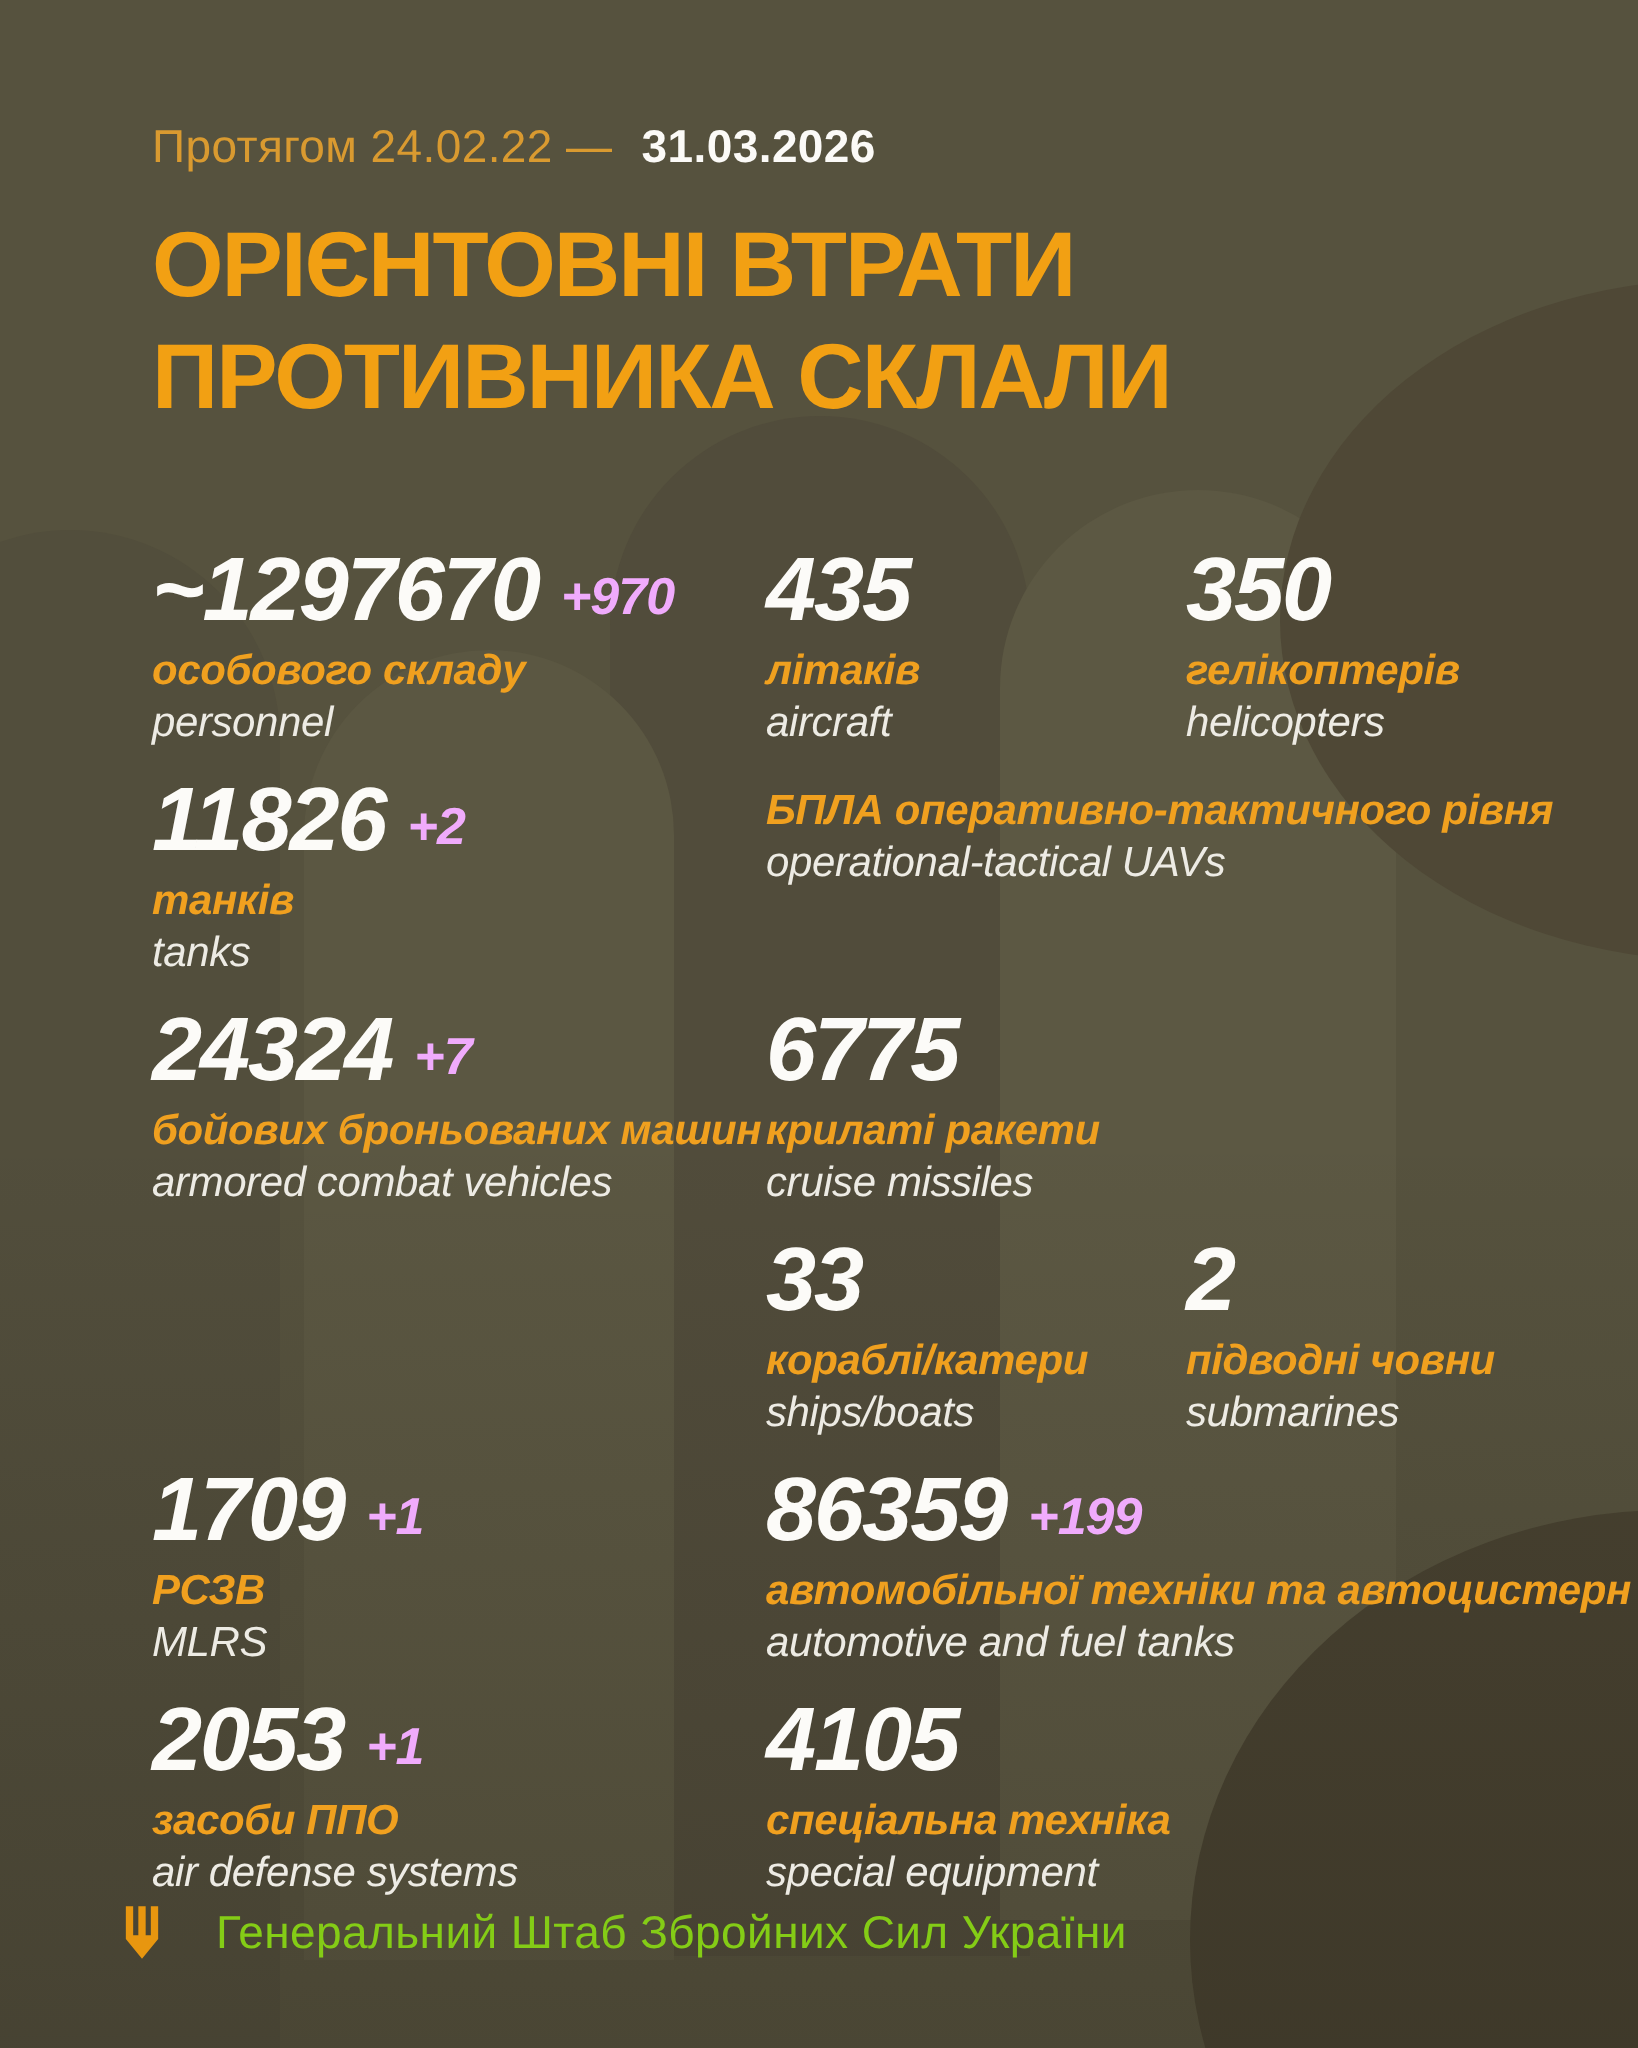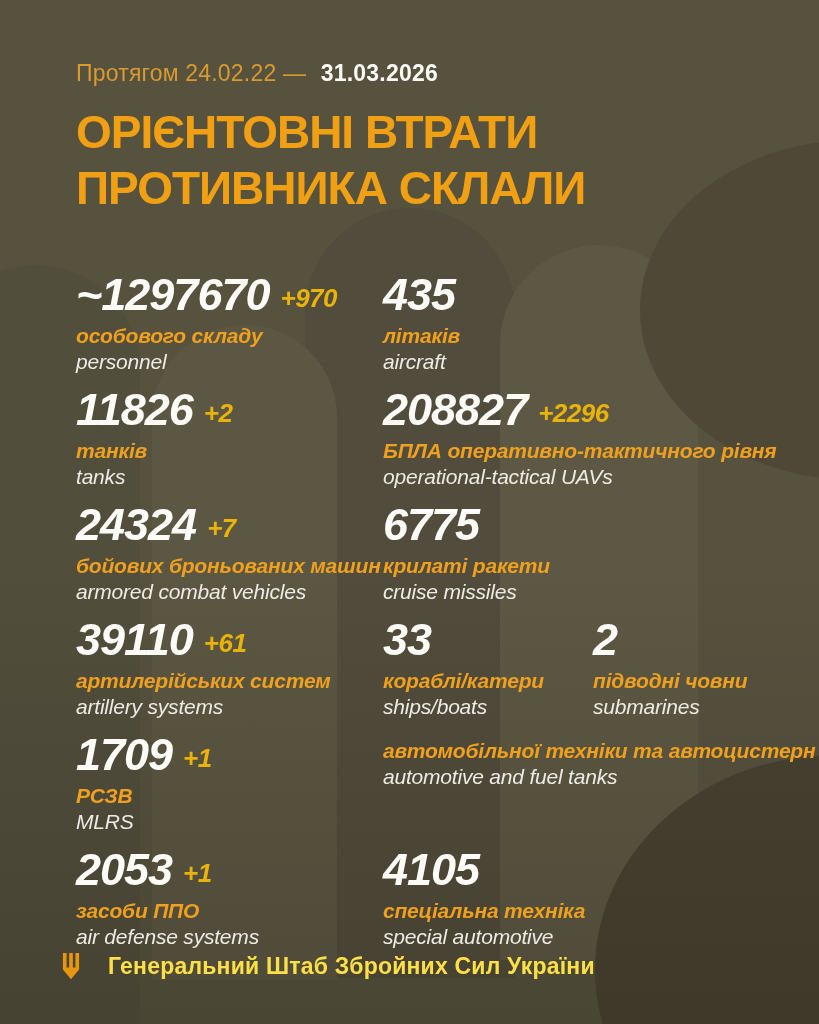--- a/index.html
+++ b/index.html
@@ -42,29 +42,29 @@
   .row{position:relative;height:115px;font-style:italic;}
   .row.last{height:102px;}
   .cell{position:absolute;top:0;white-space:nowrap;}
   .c0{left:0;} .c1{left:307px;} .c2{left:517px;}
   .numline{display:flex;align-items:baseline;}
   .num{
     color:#FCFBF8;font-weight:700;font-size:45px;line-height:1.0;
     letter-spacing:-1px;
   }
   .delta{
-    color:#eab308;font-weight:700;font-size:26px;margin-left:11px;
+    color:#f0abfc;font-weight:700;font-size:26px;margin-left:11px;
     transform:translateY(-3px);letter-spacing:-.5px;
   }
   .lbl-uk{margin-top:7px;color:#F0A01F;font-weight:700;font-size:21px;letter-spacing:-.2px;}
   .lbl-en{margin-top:2px;color:#EDEBE4;font-weight:400;font-size:21px;letter-spacing:-.2px;}
   
   .footer{position:absolute;left:60px;bottom:44px;display:flex;align-items:center;}
   .tryzub{width:22px;height:28px;flex:0 0 auto;}
-  .footer .org{margin-left:26px;color:#fde047;font-size:23px;font-weight:700;letter-spacing:.2px;}
+  .footer .org{margin-left:26px;color:#84cc16;font-size:23px;font-weight:400;letter-spacing:.2px;}
 </style>
 </head>
 <body>
 
 <div class="canvas">
 
   <div class="shape shell sh-left"></div>
   <div class="shape shell sh-mid-dk"></div>
   <div class="shape shell sh-mid-lt"></div>
   <div class="shape shell sh-rt-lt"></div>
@@ -95,36 +95,39 @@
           <div class="lbl-uk">особового складу</div>
           <div class="lbl-en">personnel</div>
         </div>
         <div class="cell c1">
           <div class="numline">
               <span class="num">435</span>
             </div>
           <div class="lbl-uk">літаків</div>
           <div class="lbl-en">aircraft</div>
         </div>
+        <div class="cell c2">
+          <div class="numline">
+              <span class="num">350</span>
+            </div>
+          <div class="lbl-uk">гелікоптерів</div>
+          <div class="lbl-en">helicopters</div>
+        </div>
       </div>
 
       <div class="row">
         <div class="cell c0">
           <div class="numline">
             <span class="num">11826</span>
             <span class="delta">+2</span>
           </div>
           <div class="lbl-uk">танків</div>
           <div class="lbl-en">tanks</div>
         </div>
         <div class="cell c1">
-          <div class="numline">
-            <span class="num">208827</span>
-            <span class="delta">+2296</span>
-          </div>
           <div class="lbl-uk">БПЛА оперативно-тактичного рівня</div>
           <div class="lbl-en">operational-tactical UAVs</div>
         </div>
       </div>
 
       <div class="row">
         <div class="cell c0">
           <div class="numline">
             <span class="num">24324</span>
             <span class="delta">+7</span>
@@ -135,28 +138,20 @@
         <div class="cell c1">
           <div class="numline">
               <span class="num">6775</span>
             </div>
           <div class="lbl-uk">крилаті ракети</div>
           <div class="lbl-en">cruise missiles</div>
         </div>
       </div>
 
       <div class="row">
-        <div class="cell c0">
-          <div class="numline">
-            <span class="num">39110</span>
-            <span class="delta">+61</span>
-          </div>
-          <div class="lbl-uk">артилерійських систем</div>
-          <div class="lbl-en">artillery systems</div>
-        </div>
         <div class="cell c1">
           <div class="numline">
               <span class="num">33</span>
             </div>
           <div class="lbl-uk">кораблі/катери</div>
           <div class="lbl-en">ships/boats</div>
         </div>
         <div class="cell c2">
           <div class="numline">
               <span class="num">2</span>
@@ -169,40 +164,44 @@
       <div class="row">
         <div class="cell c0">
           <div class="numline">
             <span class="num">1709</span>
             <span class="delta">+1</span>
           </div>
           <div class="lbl-uk">РСЗВ</div>
           <div class="lbl-en">MLRS</div>
         </div>
         <div class="cell c1">
+          <div class="numline">
+            <span class="num">86359</span>
+            <span class="delta">+199</span>
+          </div>
           <div class="lbl-uk">автомобільної техніки та автоцистерн</div>
           <div class="lbl-en">automotive and fuel tanks</div>
         </div>
       </div>
 
       <div class="row last">
         <div class="cell c0">
           <div class="numline">
             <span class="num">2053</span>
             <span class="delta">+1</span>
           </div>
           <div class="lbl-uk">засоби ППО</div>
           <div class="lbl-en">air defense systems</div>
         </div>
         <div class="cell c1">
           <div class="numline">
               <span class="num">4105</span>
             </div>
           <div class="lbl-uk">спеціальна техніка</div>
-          <div class="lbl-en">special automotive</div>
+          <div class="lbl-en">special equipment</div>
         </div>
       </div>
 
     </div>
   </div>
 
   <div class="footer">
     <svg class="tryzub" viewBox="0 0 20 26" xmlns="http://www.w3.org/2000/svg">
       <path d="M2.5 1 h3.4 v13.5 h2.4 V1 h3.4 v13.5 h2.4 V1 h3.4 v15.2 L10 25.4 2.5 16.2 Z" fill="#E8960F"></path>
     </svg>

